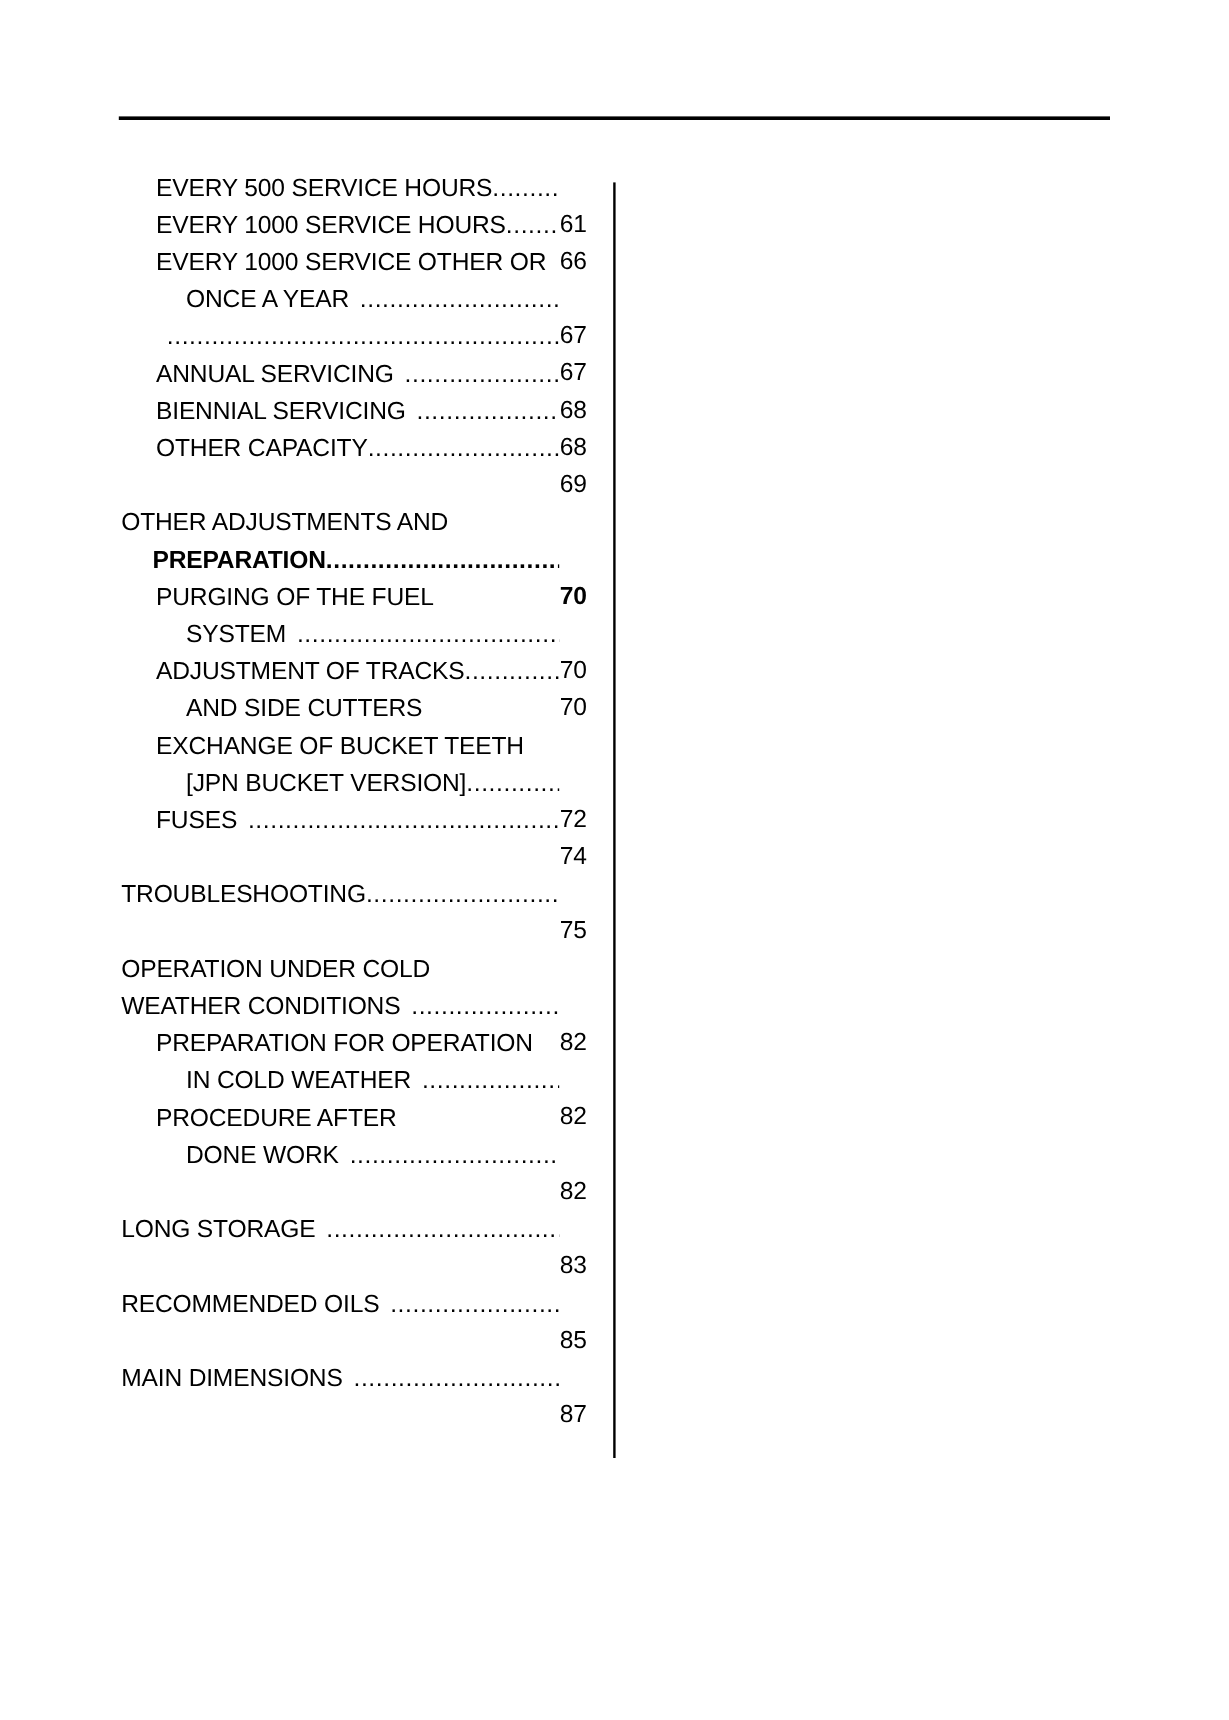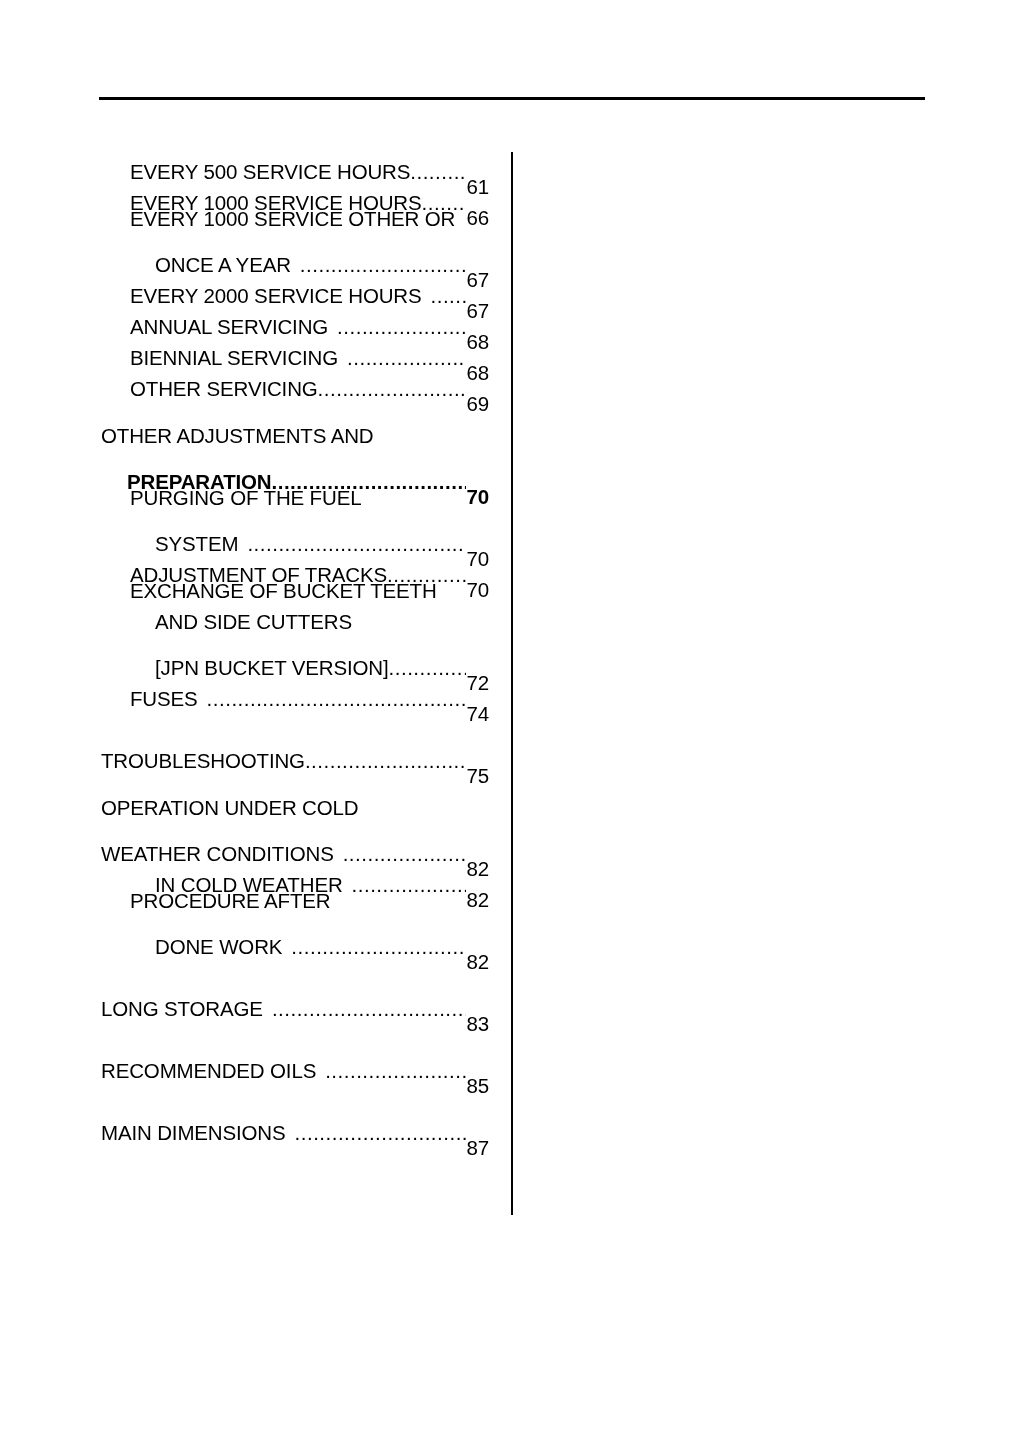--- a/index.html
+++ b/index.html
@@ -63,21 +63,21 @@
 
   
   .lvl-head   { padding-left: 2px;  font-weight: normal; }
   .lvl-head2  { padding-left: 28px; font-weight: bold; }
   .lvl-sub    { padding-left: 31px; font-weight: normal; }
   .lvl-sub2   { padding-left: 56px; font-weight: normal; }
 
   
   .row-flex {
     display: flex;
-    align-items: center;
+    align-items: flex-start;
     width: 100%;
   }
   .entry-title {
     flex: 0 0 auto;
     white-space: pre;
   }
   .entry-leader {
     flex: 1 1 auto;
     overflow: hidden;
     white-space: nowrap;
@@ -126,42 +126,41 @@
       </div>
       <div class="toc-entry lvl-sub2 gap-leader">
         <div class="row-flex">
           <span class="entry-title">ONCE A YEAR</span>
           <span class="entry-leader"></span>
           <span class="entry-page">67</span>
         </div>
       </div>
       <div class="toc-entry lvl-sub gap-leader">
         <div class="row-flex">
-          <span class="entry-title">EVERY 2000 SERVICE HOURS</span>
           <span class="entry-leader"></span>
           <span class="entry-page">67</span>
         </div>
       </div>
       <div class="toc-entry lvl-sub gap-leader">
         <div class="row-flex">
           <span class="entry-title">ANNUAL SERVICING</span>
           <span class="entry-leader"></span>
           <span class="entry-page">68</span>
         </div>
       </div>
       <div class="toc-entry lvl-sub gap-leader">
         <div class="row-flex">
           <span class="entry-title">BIENNIAL SERVICING</span>
           <span class="entry-leader"></span>
           <span class="entry-page">68</span>
         </div>
       </div>
       <div class="toc-entry lvl-sub">
         <div class="row-flex">
-          <span class="entry-title">OTHER SERVICING</span>
+          <span class="entry-title">OTHER CAPACITY</span>
           <span class="entry-leader"></span>
           <span class="entry-page">69</span>
         </div>
       </div>
     </div>
     <div class="toc-block">
       <div class="toc-entry lvl-head no-page">
         <div class="row-flex">
           <span class="entry-title">OTHER ADJUSTMENTS AND</span>
         </div>
@@ -185,30 +184,30 @@
           <span class="entry-page">70</span>
         </div>
       </div>
       <div class="toc-entry lvl-sub">
         <div class="row-flex">
           <span class="entry-title">ADJUSTMENT OF TRACKS</span>
           <span class="entry-leader"></span>
           <span class="entry-page">70</span>
         </div>
       </div>
+      <div class="toc-entry lvl-sub2 no-page">
+        <div class="row-flex">
+          <span class="entry-title">AND SIDE CUTTERS</span>
+        </div>
+      </div>
       <div class="toc-entry lvl-sub no-page">
         <div class="row-flex">
           <span class="entry-title">EXCHANGE OF BUCKET TEETH</span>
         </div>
       </div>
-      <div class="toc-entry lvl-sub2 no-page">
-        <div class="row-flex">
-          <span class="entry-title">AND SIDE CUTTERS</span>
-        </div>
-      </div>
       <div class="toc-entry lvl-sub2">
         <div class="row-flex">
           <span class="entry-title">[JPN BUCKET VERSION]</span>
           <span class="entry-leader"></span>
           <span class="entry-page">72</span>
         </div>
       </div>
       <div class="toc-entry lvl-sub gap-leader">
         <div class="row-flex">
           <span class="entry-title">FUSES</span>
@@ -232,20 +231,25 @@
           <span class="entry-title">OPERATION UNDER COLD</span>
         </div>
       </div>
       <div class="toc-entry lvl-head gap-leader">
         <div class="row-flex">
           <span class="entry-title">WEATHER CONDITIONS</span>
           <span class="entry-leader"></span>
           <span class="entry-page">82</span>
         </div>
       </div>
+      <div class="toc-entry lvl-sub no-page">
+        <div class="row-flex">
+          <span class="entry-title">PREPARATION FOR OPERATION</span>
+        </div>
+      </div>
       <div class="toc-entry lvl-sub2 gap-leader">
         <div class="row-flex">
           <span class="entry-title">IN COLD WEATHER</span>
           <span class="entry-leader"></span>
           <span class="entry-page">82</span>
         </div>
       </div>
       <div class="toc-entry lvl-sub no-page">
         <div class="row-flex">
           <span class="entry-title">PROCEDURE AFTER</span>

